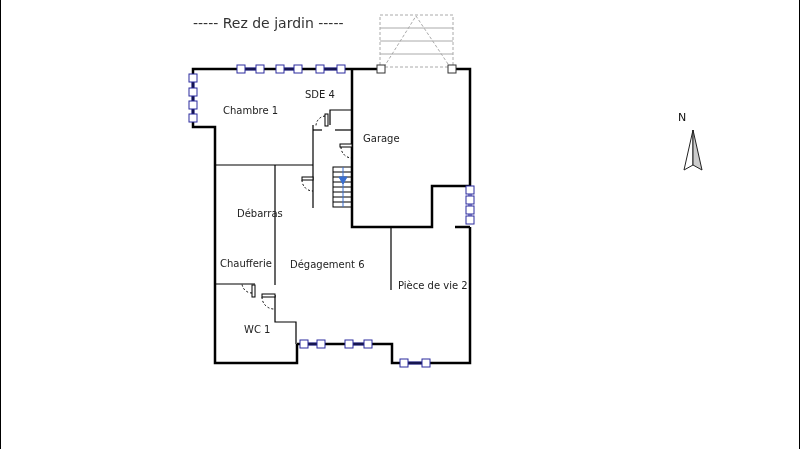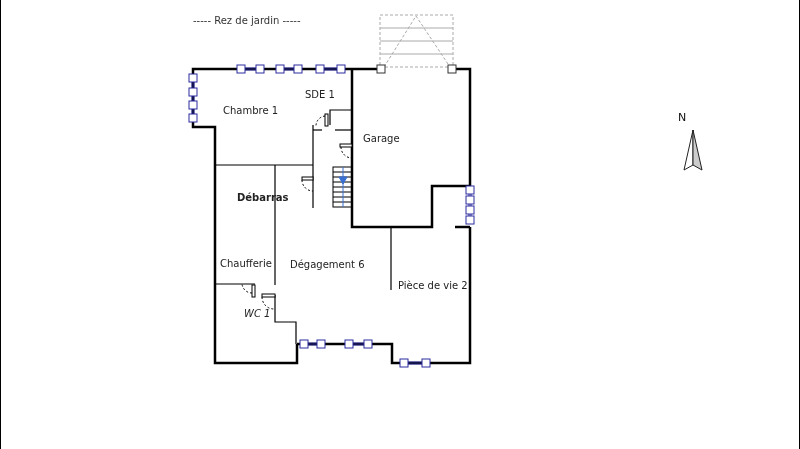--- a/index.html
+++ b/index.html
@@ -1,21 +1,21 @@
 <!DOCTYPE html>
 <html><head>
 <meta charset="utf-8">
 <style>
   html, body { margin:0; padding:0; background:#ffffff; }
   body { width:800px; height:449px; position:relative; overflow:hidden; font-family:"DejaVu Sans", sans-serif; }
   .frame-left { position:absolute; left:0; top:0; width:1px; height:449px; background:#000; }
   .frame-right { position:absolute; right:0; top:0; width:1px; height:449px; background:#000; }
   svg.plan { position:absolute; left:0; top:0; }
   .lbl { position:absolute; font-size:10px; color:#222; white-space:nowrap; }
-  .title { position:absolute; left:193px; top:15px; font-size:10px; color:#333; white-space:nowrap; }
+  .title { position:absolute; left:193px; top:15px; font-size:14px; color:#333; white-space:nowrap; }
   .north-label { position:absolute; left:678px; top:111px; font-size:11px; color:#111; }
 </style>
 </head>
 <body>
 
 <div class="frame-left"></div>
 <div class="frame-right"></div>
 
 <div class="title">----- Rez de jardin -----</div>
 
@@ -123,19 +123,19 @@
 
   <g stroke="#222" stroke-width="1">
     <polygon points="693,130 684,170 693,165" fill="#fff"></polygon>
     <polygon points="693,130 702,170 693,165" fill="#ccc"></polygon>
   </g>
 </svg>
 
 <div class="north-label">N</div>
 
 <div class="lbl" style="left:223px;top:105px;text-align:right;">Chambre 1</div>
-<div class="lbl" style="left:305px;top:89px;">SDE 1</div>
+<div class="lbl" style="left:305px;top:89px;">SDE 4</div>
 <div class="lbl" style="left:363px;top:133px;">Garage</div>
-<div class="lbl" style="left:237px;top:192px;font-weight:bold;">Débarras</div>
+<div class="lbl" style="left:237px;top:208px;">Débarras</div>
 <div class="lbl" style="left:220px;top:258px;text-align:right;">Chaufferie</div>
 <div class="lbl" style="left:290px;top:259px;">Dégagement 6</div>
 <div class="lbl" style="left:398px;top:280px;">Pièce de vie 2</div>
-<div class="lbl" style="left:244px;top:308px;font-style:italic;">WC 1</div>
+<div class="lbl" style="left:244px;top:324px;">WC 1</div>
 
 </body></html>

